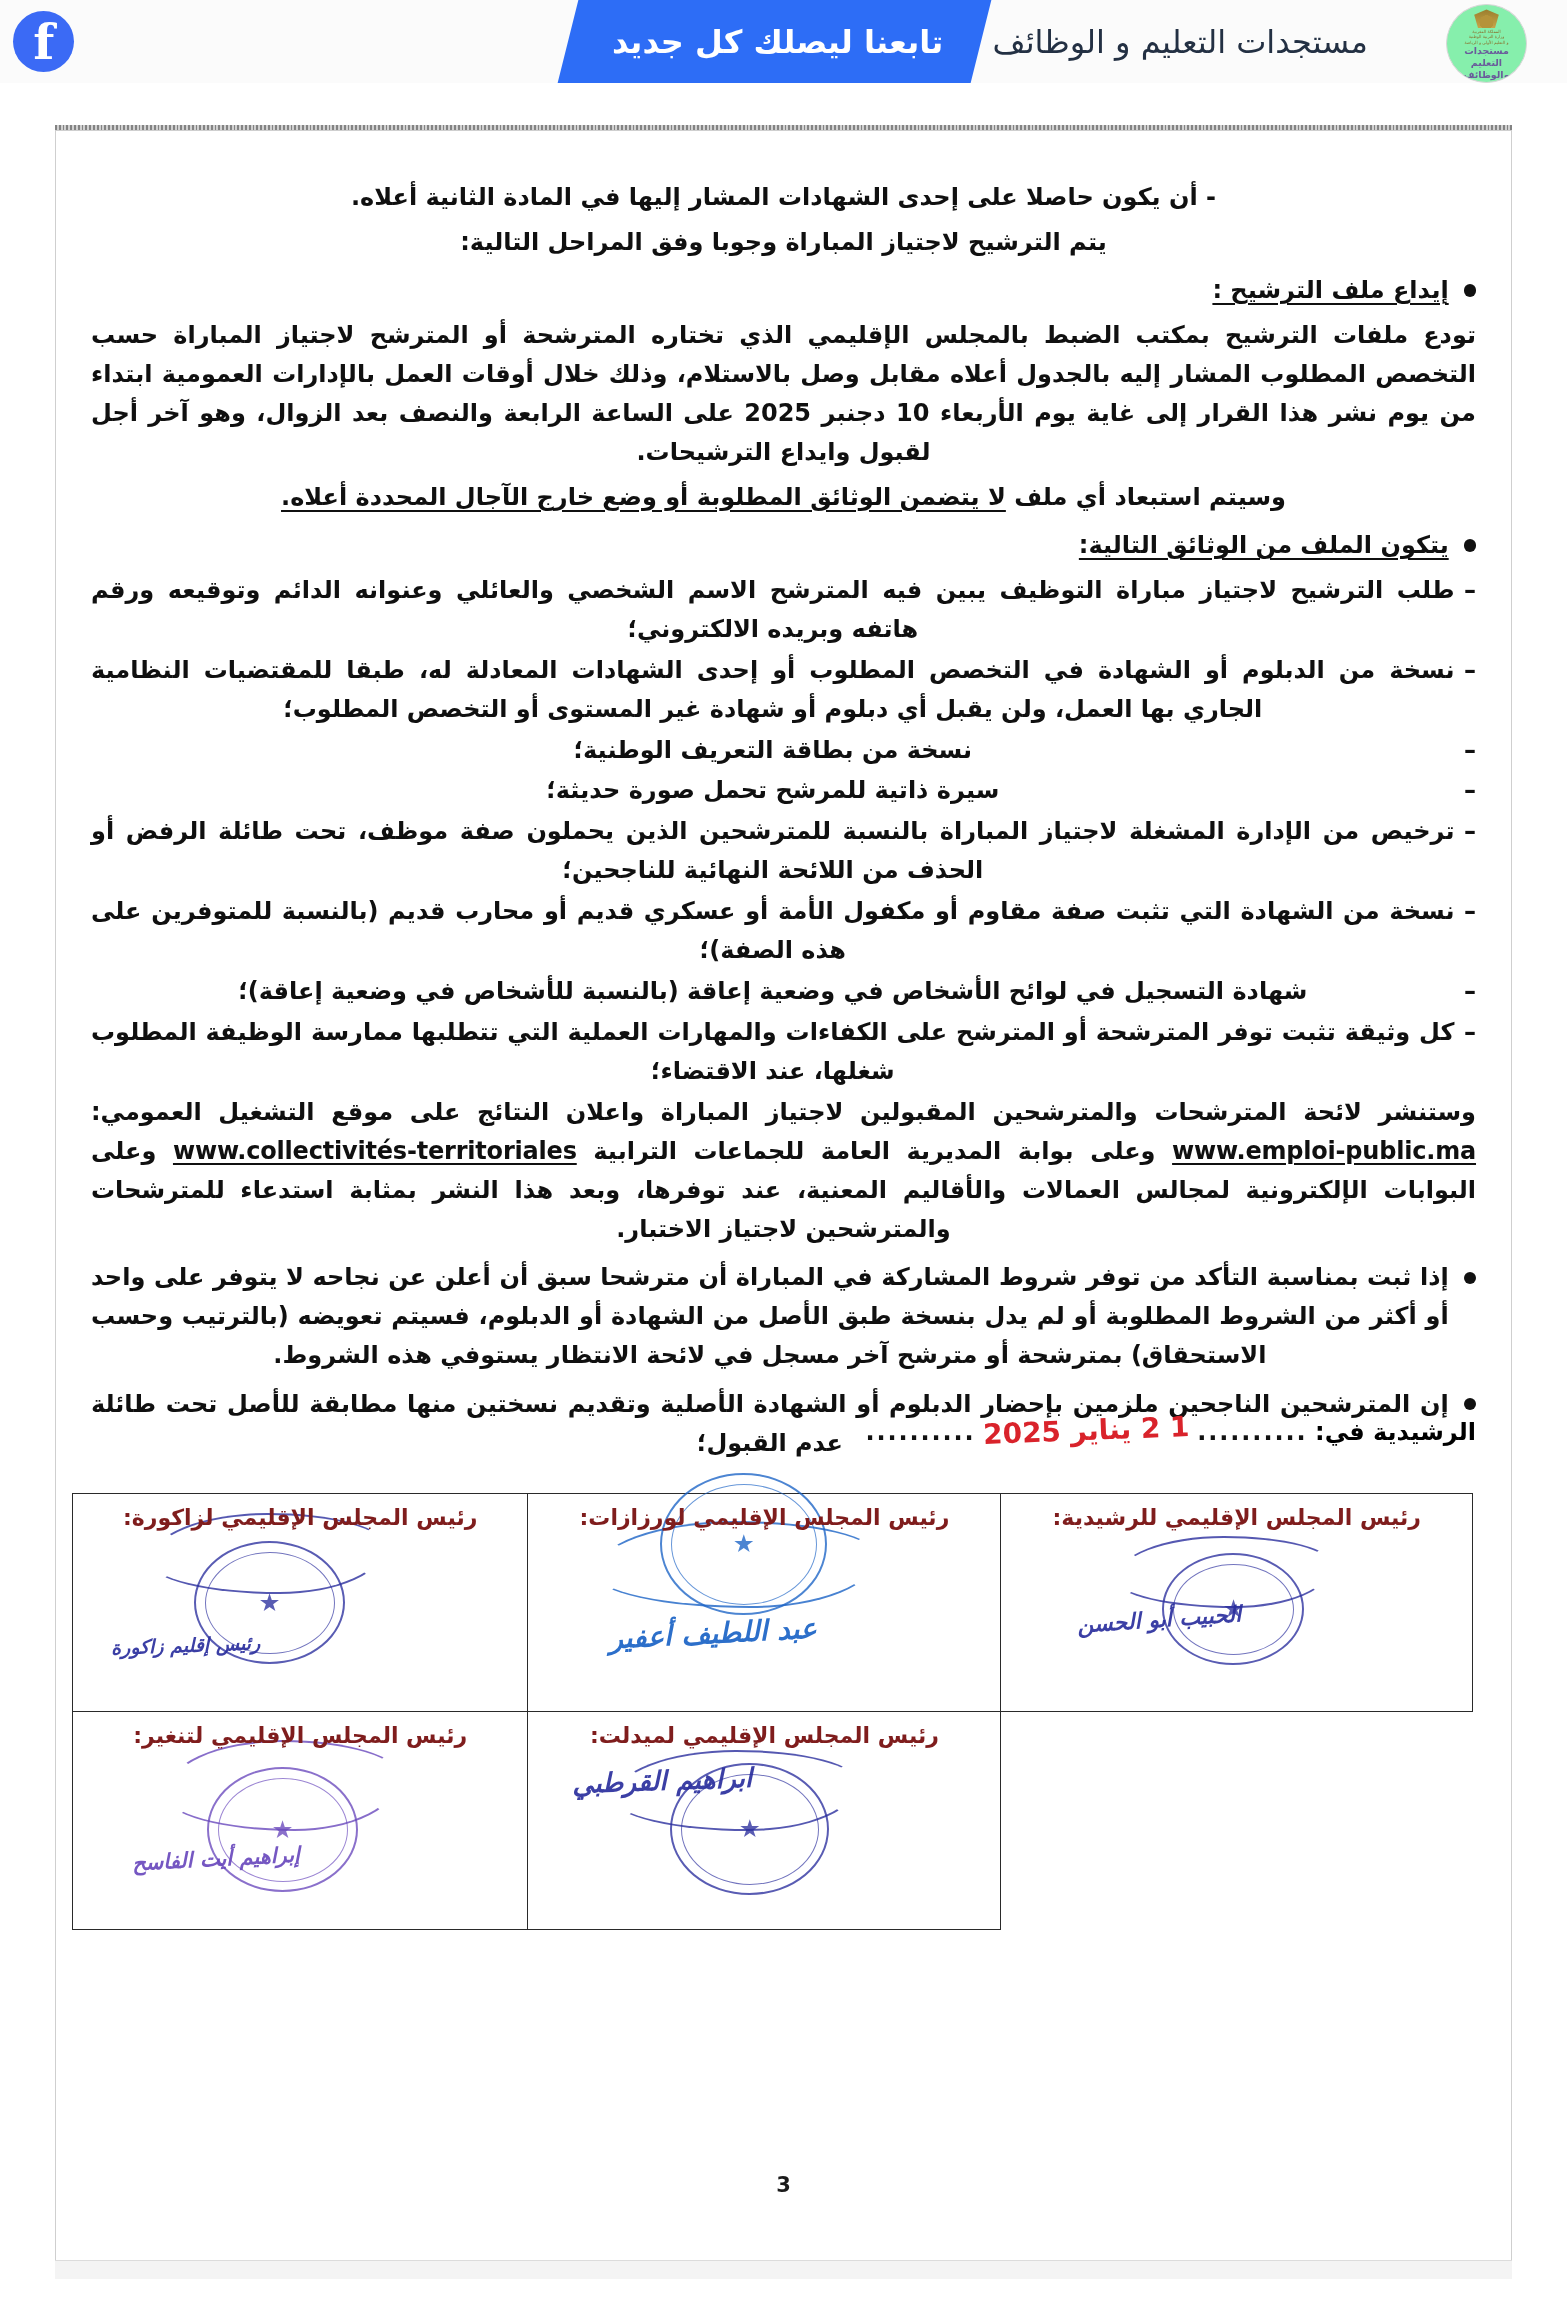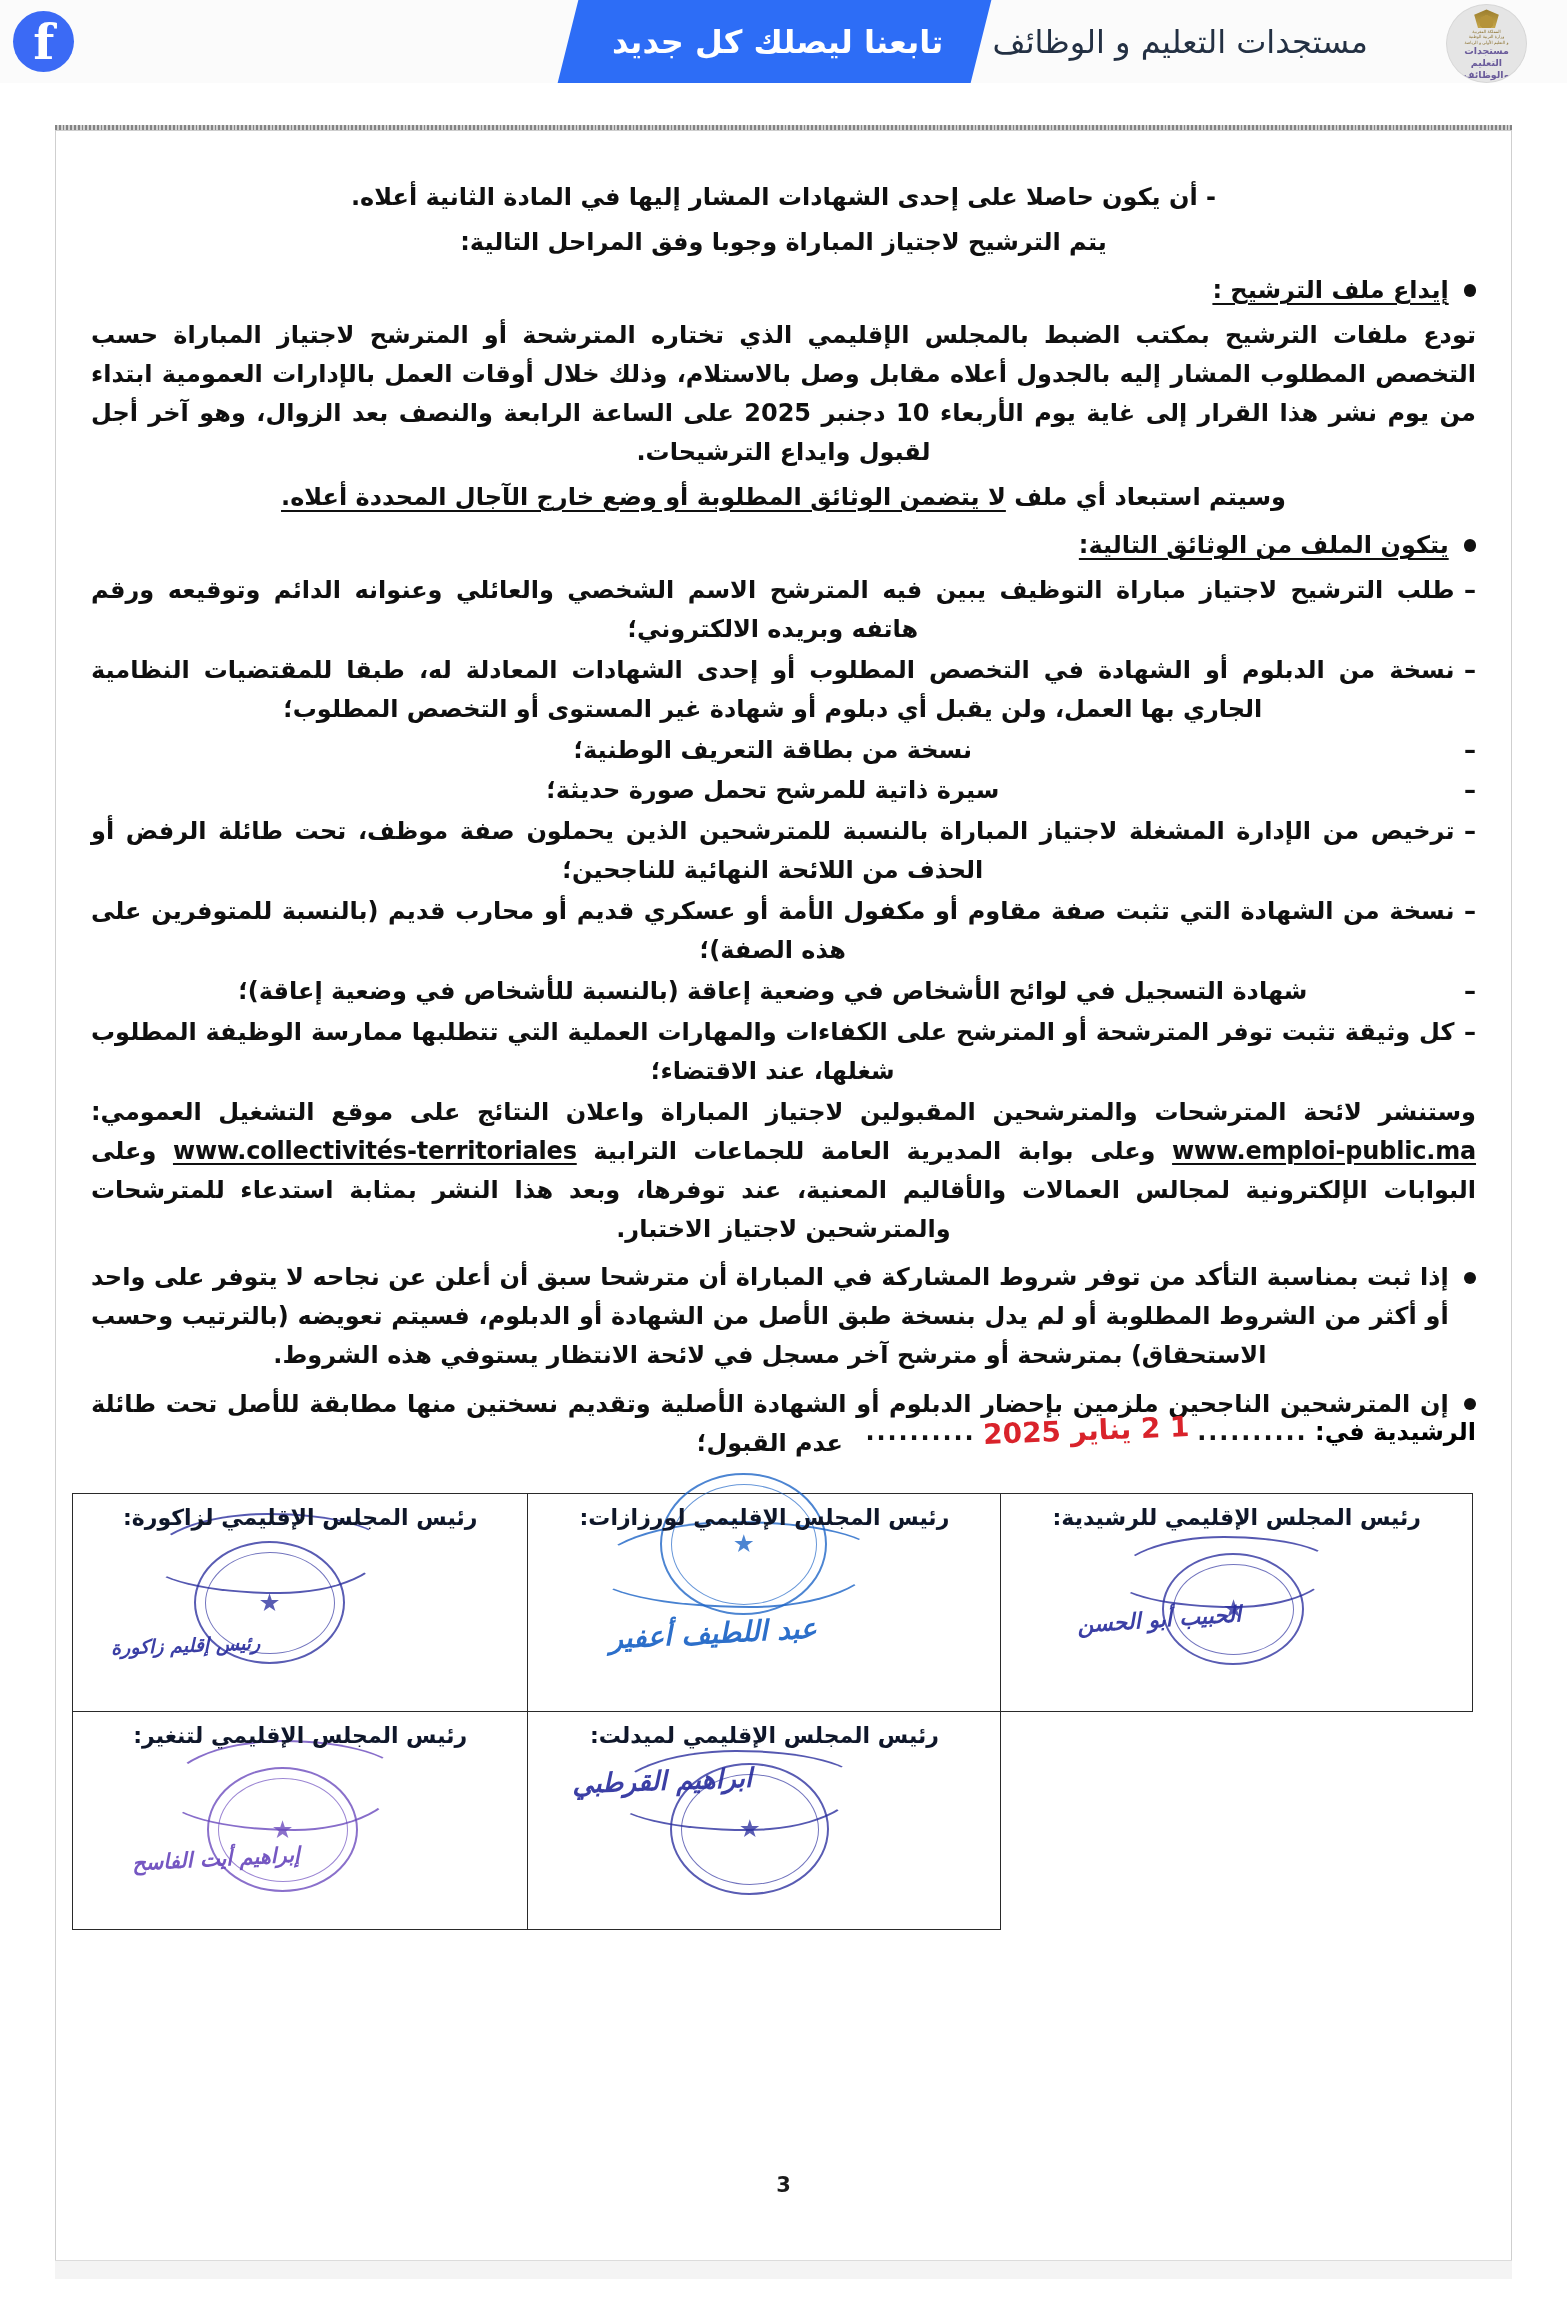--- a/index.html
+++ b/index.html
@@ -89,21 +89,21 @@
     direction: rtl;
     white-space: nowrap;
   }
   .fb-seal {
     position: absolute;
     right: 40px;
     top: 3.8px;
     width: 81px; height: 79px;
     border-radius: 50%;
     border: 0.9px solid #d7d7d7;
-    background: #e5e5e5;
+    background: #86efac;
     text-align: center;
     overflow: hidden;
   }
   .fb-seal .crest {
     margin: 4.7px auto 0.9px;
     width: 24.6px; height: 19px;
     background:
       radial-gradient(circle at 50% 70%, #b5933a 0 38%, transparent 39%),
       linear-gradient(#9a7c2c, #c6a64a);
     clip-path: polygon(50% 0, 100% 28%, 84% 100%, 16% 100%, 0 28%);
@@ -258,21 +258,21 @@
   .sig-table td {
     border: 1.9px solid #2a2a2a;
     height: 218px;
     vertical-align: top;
     padding: 11.4px 21px 0;
     position: relative;
   }
   .sig-head {
     font-size: 22px;
     font-weight: 700;
-    color: #0f172a;
+    color: #7f1d1d;
     text-align: center;
     direction: rtl;
     position: relative;
     z-index: 3;
   }
   .sig-empty { border: none !important; height: 218px; }
 
   
   .stamp {
     position: absolute;

